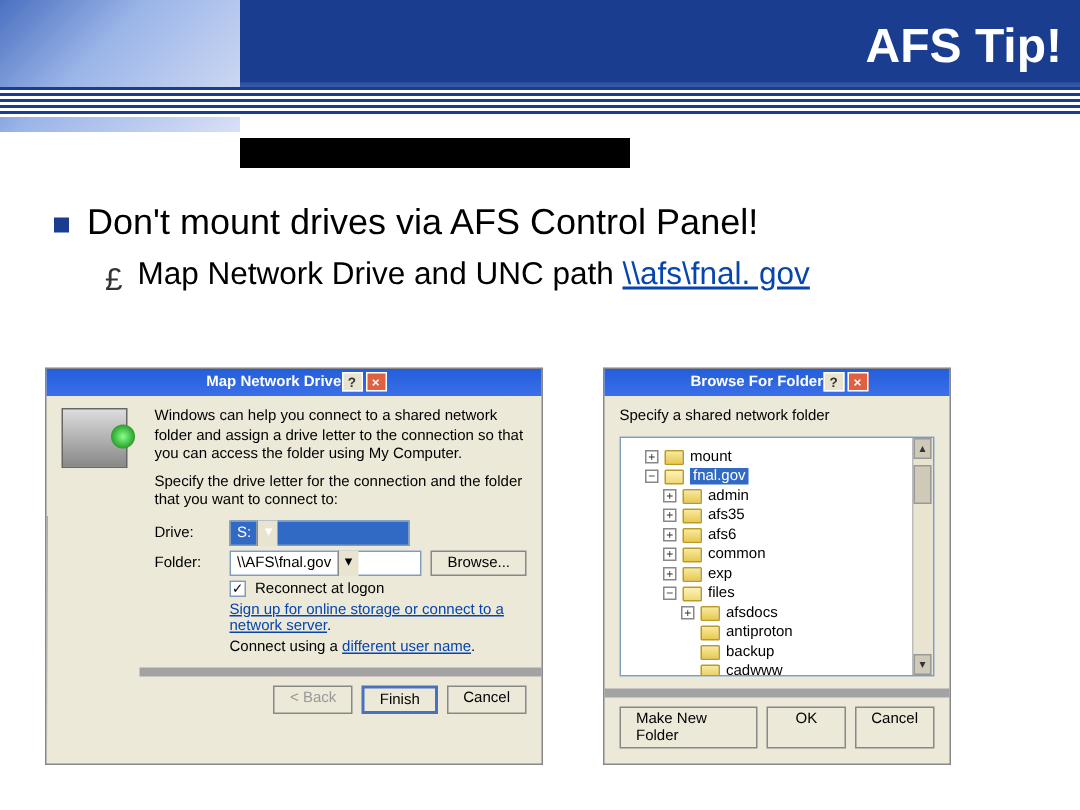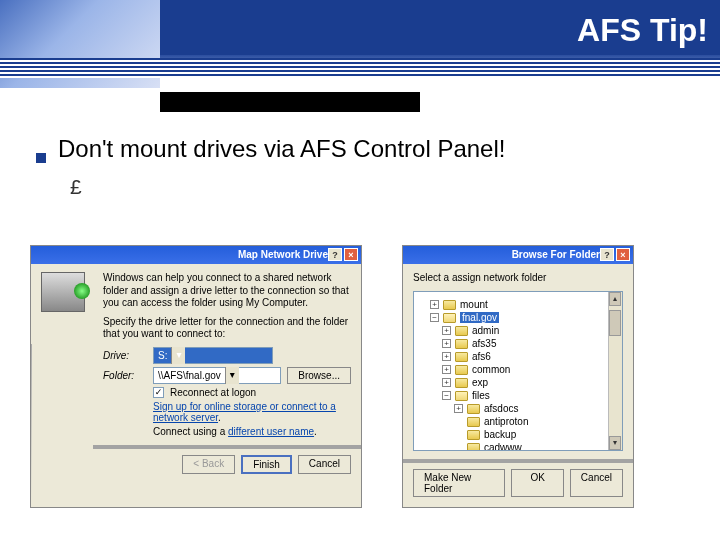--- a/index.html
+++ b/index.html
@@ -27,54 +27,54 @@
   }
   .stripes {
     position: absolute; left: 0; right: 0; top: 58px; height: 20px;
     background: repeating-linear-gradient(#1a3d8f, #1a3d8f 2px, #fff 2px, #fff 4px);
   }
   .blackbar {
     position: absolute; left: 160px; top: 92px; width: 260px; height: 20px;
     background: #000;
   }
   .content { padding: 30px 30px 0 30px; }
-  .bullet-row { display: flex; align-items: flex-end; font-size: 24px; margin-top: 28px; }
+  .bullet-row { display: flex; align-items: flex-start; font-size: 24px; margin-top: 28px; }
   .sq { width: 10px; height: 10px; background: #1a3d8f; margin: 10px 12px 0 6px; flex-shrink:0;}
   .sub-row { display: flex; align-items: flex-start; font-size: 21px; margin: 8px 0 0 40px; }
   .gbp { margin: 4px 10px 0 0; color:#333; }
   .link { color: #0645ad; text-decoration: underline; }
 
   
   .panels { position:absolute; left:30px; top:245px; display:flex; gap:40px; }
   .win {
     background: #ece9d8; font-family: Tahoma, sans-serif; font-size: 10px;
     border: 1px solid #888;
   }
   .titlebar {
     background: linear-gradient(#245edb, #3a6fe8);
     color: #fff; font-weight: bold;
-    display:flex; align-items:center; justify-content:flex-end;
+    display:flex; align-items:center; justify-content:center;
     padding: 2px 3px 3px 6px; font-size: 10px;
   }
   .tbtns { display:flex; gap:2px; }
   .tbtn { width:14px; height:13px; background:#e8e4cf; border:1px solid #fff; font-size:9px;
           display:flex; align-items:center; justify-content:center; color:#333;}
   .xbtn { background:#e06040; color:#fff; }
   .win-body { padding: 8px 10px 10px 10px; }
   .row { display:flex; align-items:center; gap:6px; margin:3px 0; }
-  .lbl { width:44px;font-style:italic; }
+  .lbl { width:44px; }
   .field {
     background:#fff; border:1px solid #7f9db9; height:17px; padding:1px 4px;
     display:flex; align-items:center; flex:1;
   }
   .dd { width:14px; text-align:center; background:#e8e4cf; border-left:1px solid #888;
         margin:-1px -4px -1px 4px; height:17px; line-height:15px;}
   .btn { background:#ece9d8; border:1px solid #888; padding:2px 10px; font-size:10px;}
   .footer-btns { display:flex; gap:6px; justify-content:flex-end; margin-top:8px;
-                 border-top:4px solid #a3a3a3; padding-top:6px; margin-left:-10px; margin-right:-10px;
+                 border-top:6px solid #a3a3a3; padding-top:6px; margin-left:-10px; margin-right:-10px;
                  padding-left:10px; padding-right:10px;}
   .wlink { color:#0645ad; text-decoration:underline; }
   .cb { width:11px; height:11px; border:1px solid #7f9db9; background:#fff; display:inline-flex;
         align-items:center; justify-content:center; font-size:9px; color:#000;}
   .tree { background:#fff; border:1px solid #7f9db9; padding:6px 4px 6px 4px;
           height:160px; overflow:hidden; position:relative;}
   .node { display:flex; align-items:center; gap:4px; padding:1px 0;}
   .pm { width:9px; height:9px; border:1px solid #888; display:inline-flex; align-items:center;
         justify-content:center; font-size:8px; line-height:8px; background:#fff; color:#333;}
   .fld { width:13px; height:10px; background:linear-gradient(#f7e9a0,#e8c94f);
@@ -105,20 +105,24 @@
 </div>
 <div class="blackbar"></div>
 
 <div class="content">
   <div class="bullet-row">
     <span class="sq"></span>
     <span>Don't mount drives via AFS Control Panel!</span>
   </div>
   <div class="sub-row">
     <span class="gbp">£</span>
+    <span>
+      <span>Map Network Drive and UNC path </span>
+      <span class="link">\\afs\fnal. gov</span>
+    </span>
   </div>
 </div>
 
 <div class="panels">
 
   <div class="win" style="width:332px">
     <div class="titlebar">
       <span>Map Network Drive</span>
       <span class="tbtns">
         <span class="tbtn">?</span>
@@ -169,21 +173,21 @@
 
   <div class="win" style="width:232px">
     <div class="titlebar">
       <span>Browse For Folder</span>
       <span class="tbtns">
         <span class="tbtn">?</span>
         <span class="tbtn xbtn">×</span>
       </span>
     </div>
     <div class="win-body">
-      <div style="margin-bottom:8px">Select a assign network folder</div>
+      <div style="margin-bottom:8px">Specify a shared network folder</div>
       <div class="tree">
         <div class="node indent1">
             <span class="pm">+</span>
             <span class="fld"></span>
             <span>mount</span>
           </div>
         <div class="node indent1">
             <span class="pm">−</span>
             <span class="fld fld-open"></span>
             <span class="sel">fnal.gov</span>

